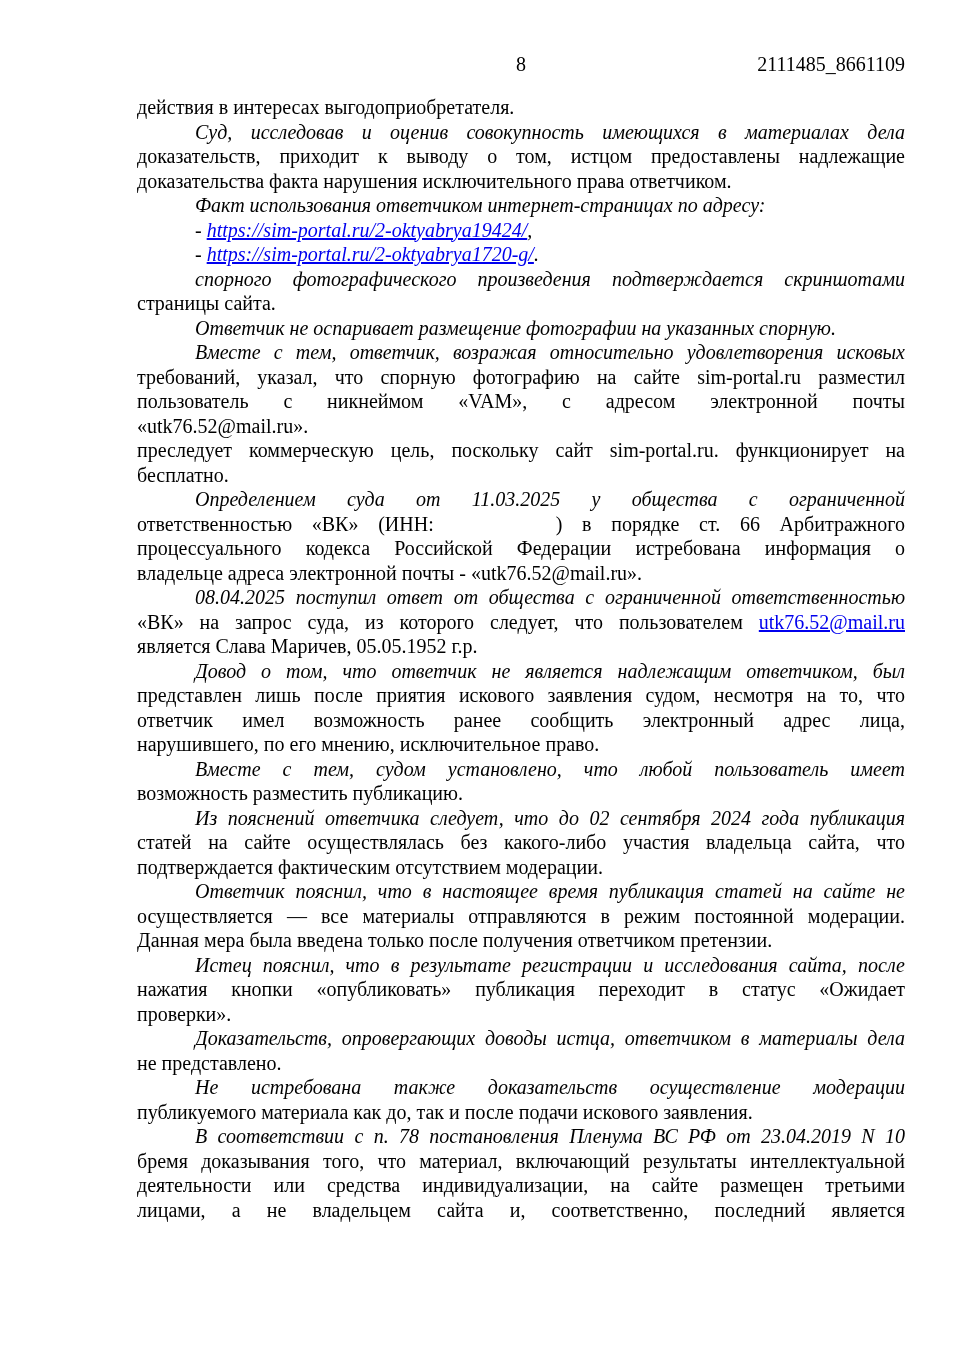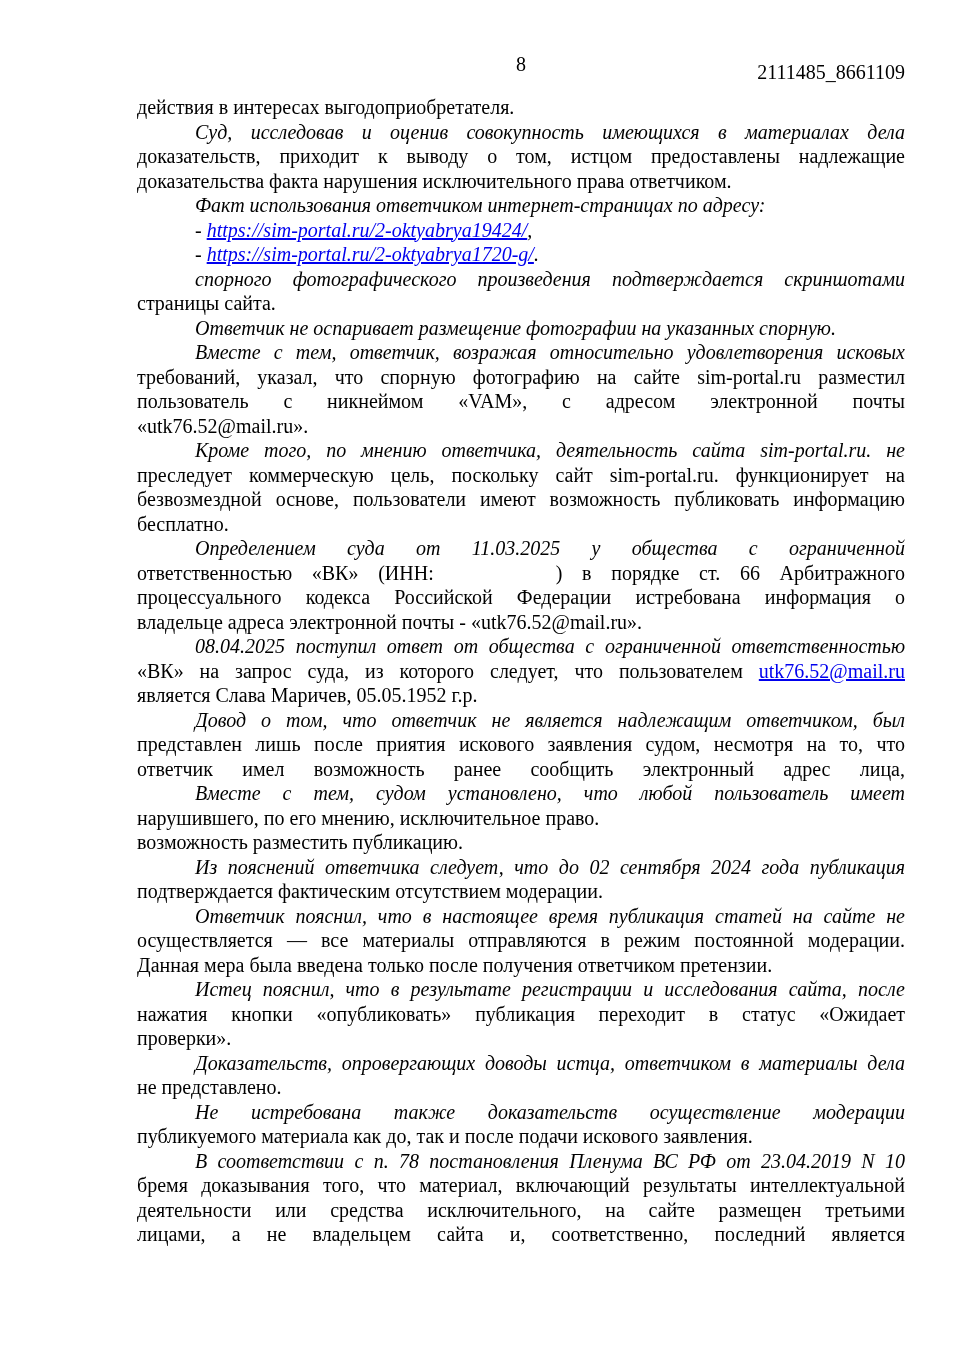--- a/index.html
+++ b/index.html
@@ -30,21 +30,21 @@
   }
   .page-num {
     position: absolute;
     left: 0;
     width: 100%;
     text-align: center;
   }
   .doc-id {
     position: absolute;
     right: 0;
-    top: 8px;
+    top: 0;
   }
   .doc-body {
     margin-top: 18px;
     line-height: 24.5px;
   }
   .line {
     text-align: justify;
     text-align-last: justify;
   }
   .line.left {
@@ -82,48 +82,47 @@
         <div class="line left indent"><span>Факт использования ответчиком интернет-страницах по адресу:</span></div>
         <div class="line left indent"><span>- </span><a class="doc-link">https://sim-portal.ru/2-oktyabrya19424/</a><span>,</span></div>
         <div class="line left indent"><span>- </span><a class="doc-link">https://sim-portal.ru/2-oktyabrya1720-g/</a><span>.</span></div>
         <div class="line indent"><span>спорного фотографического произведения подтверждается скриншотами</span></div>
         <div class="line left"><span>страницы сайта.</span></div>
         <div class="line left indent"><span>Ответчик не оспаривает размещение фотографии на указанных спорную.</span></div>
         <div class="line indent"><span>Вместе с тем, ответчик, возражая относительно удовлетворения исковых</span></div>
         <div class="line"><span>требований, указал, что спорную фотографию на сайте sim-portal.ru разместил</span></div>
         <div class="line"><span>пользователь с никнеймом «VAM», с адресом электронной почты</span></div>
         <div class="line left"><span>«utk76.52@mail.ru».</span></div>
-        <div class="line indent"><span>Кроме того, по мнению ответчика, деятельность сайта sim-portal.ru. не</span></div>
         <div class="line"><span>преследует коммерческую цель, поскольку сайт sim-portal.ru. функционирует на</span></div>
-        <div class="line"><span>безвозмездной основе, пользователи имеют возможность публиковать информацию</span></div>
         <div class="line left"><span>бесплатно.</span></div>
         <div class="line indent"><span>Определением суда от 11.03.2025 у общества с ограниченной</span></div>
         <div class="line"><span>ответственностью «ВК» (ИНН:</span><span class="gap" style="width: 122px;"></span><span>) в порядке ст. 66 Арбитражного</span></div>
         <div class="line"><span>процессуального кодекса Российской Федерации истребована информация о</span></div>
         <div class="line left"><span>владельце адреса электронной почты - «utk76.52@mail.ru».</span></div>
         <div class="line indent"><span>08.04.2025 поступил ответ от общества с ограниченной ответственностью</span></div>
         <div class="line"><span>«ВК» на запрос суда, из которого следует, что пользователем </span><a class="doc-link">utk76.52@mail.ru</a></div>
         <div class="line left"><span>является Слава Маричев, 05.05.1952 г.р.</span></div>
         <div class="line indent"><span>Довод о том, что ответчик не является надлежащим ответчиком, был</span></div>
         <div class="line"><span>представлен лишь после приятия искового заявления судом, несмотря на то, что</span></div>
         <div class="line"><span>ответчик имел возможность ранее сообщить электронный адрес лица,</span></div>
+        <div class="line left"><span>нарушившего, по его мнению, исключительное право.</span></div>
         <div class="line indent"><span>Вместе с тем, судом установлено, что любой пользователь имеет</span></div>
-        <div class="line left"><span>нарушившего, по его мнению, исключительное право.</span></div>
         <div class="line left"><span>возможность разместить публикацию.</span></div>
         <div class="line indent"><span>Из пояснений ответчика следует, что до 02 сентября 2024 года публикация</span></div>
+        <div class="line"><span>статей на сайте осуществлялась без какого-либо участия владельца сайта, что</span></div>
         <div class="line left"><span>подтверждается фактическим отсутствием модерации.</span></div>
         <div class="line indent"><span>Ответчик пояснил, что в настоящее время публикация статей на сайте не</span></div>
         <div class="line"><span>осуществляется — все материалы отправляются в режим постоянной модерации.</span></div>
         <div class="line left"><span>Данная мера была введена только после получения ответчиком претензии.</span></div>
         <div class="line indent"><span>Истец пояснил, что в результате регистрации и исследования сайта, после</span></div>
         <div class="line"><span>нажатия кнопки «опубликовать» публикация переходит в статус «Ожидает</span></div>
         <div class="line left"><span>проверки».</span></div>
         <div class="line indent"><span>Доказательств, опровергающих доводы истца, ответчиком в материалы дела</span></div>
         <div class="line left"><span>не представлено.</span></div>
         <div class="line indent"><span>Не истребована также доказательств осуществление модерации</span></div>
         <div class="line left"><span>публикуемого материала как до, так и после подачи искового заявления.</span></div>
         <div class="line indent"><span>В соответствии с п. 78 постановления Пленума ВС РФ от 23.04.2019 N 10</span></div>
         <div class="line"><span>бремя доказывания того, что материал, включающий результаты интеллектуальной</span></div>
-        <div class="line"><span>деятельности или средства исключительного, на сайте размещен третьими</span></div>
+        <div class="line"><span>деятельности или средства индивидуализации, на сайте размещен третьими</span></div>
         <div class="line"><span>лицами, а не владельцем сайта и, соответственно, последний является</span></div>
       </div>
   </div>
 </div>
 
 </body></html>

